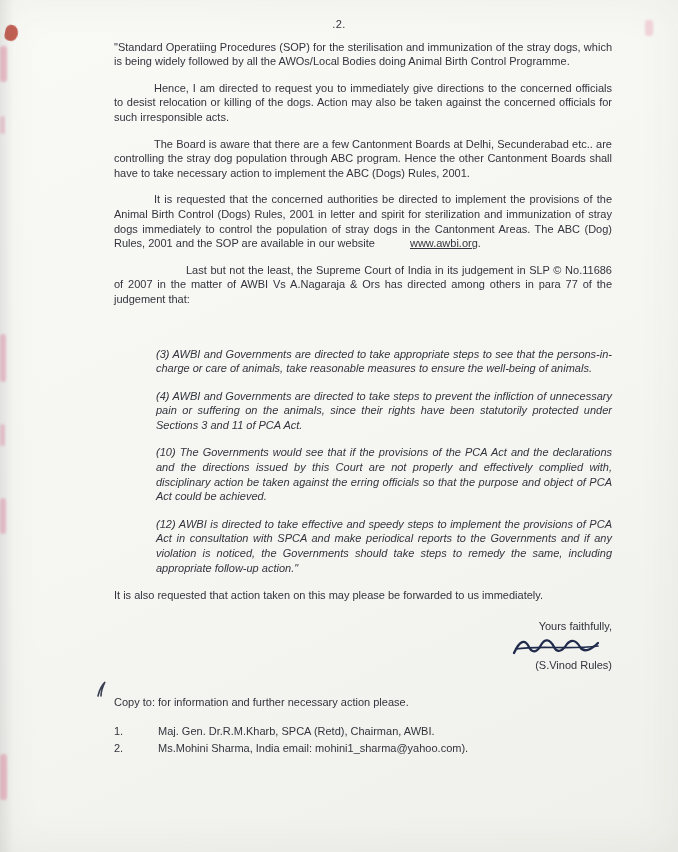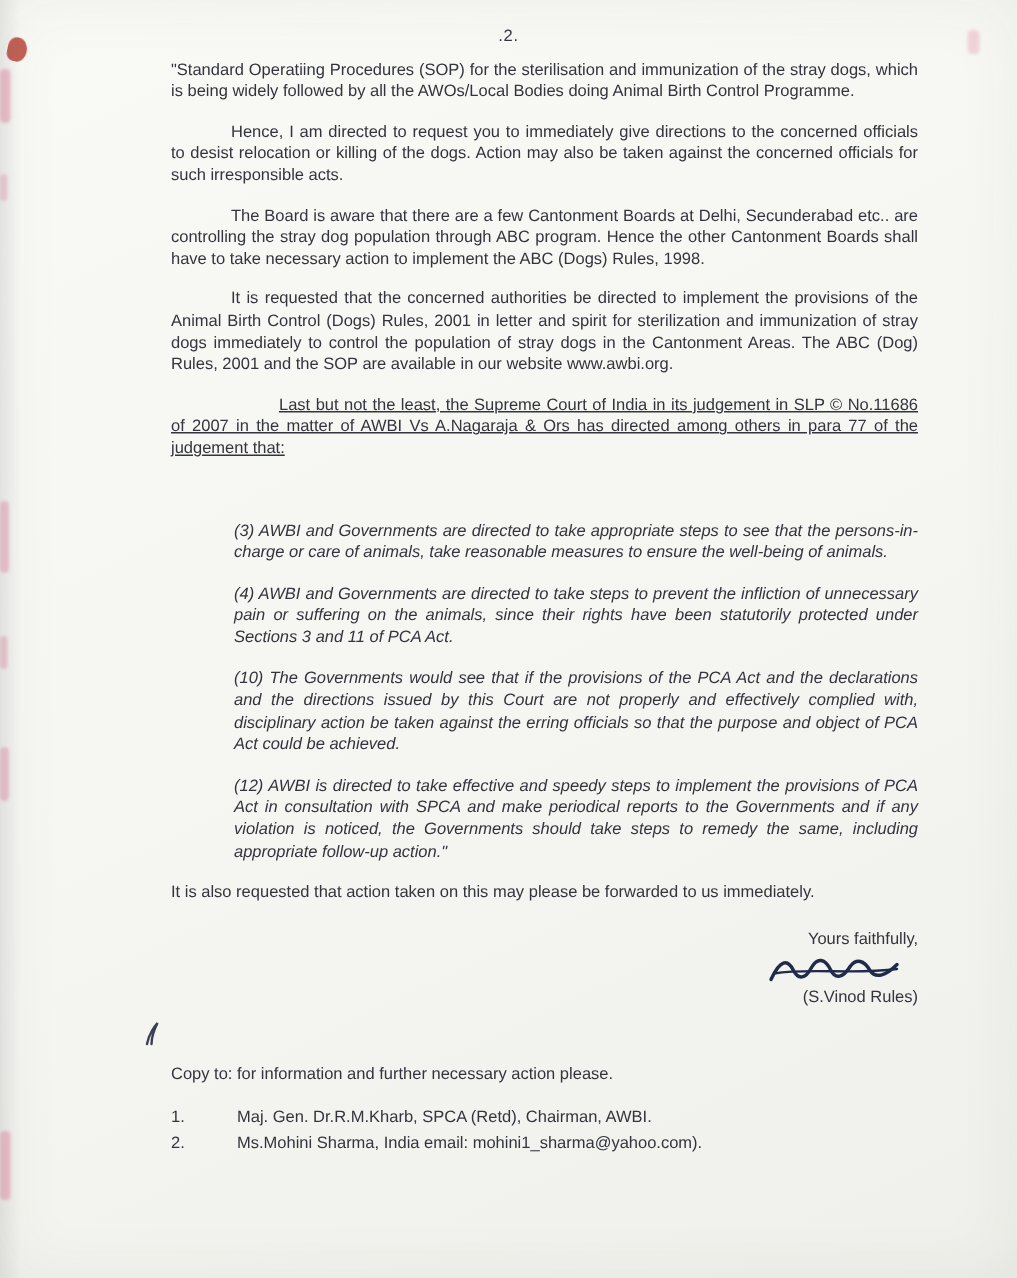--- a/index.html
+++ b/index.html
@@ -12,31 +12,31 @@
     overflow:hidden;
     font-family:"Liberation Sans","DejaVu Sans",sans-serif;
     color:#33343d;
     font-size:11px;
     line-height:14.6px;
   }
   .page-number { text-align:center; padding-top:17px; letter-spacing:.5px; }
   .content { padding:8px 66px 0 114px; }
   p.para { text-align:justify; margin-bottom:12px; }
   p.para.indent { text-indent:40px; }
-  p.para.indent-deep { text-indent:72px;text-decoration:underline; }
+  p.para.indent-deep { text-indent:72px; }
   .quotes { margin-left:42px; font-style:italic;margin-top:40px; }
   .quotes p { text-align:justify; margin-bottom:13px; }
-  .link { color:#33343d; cursor:pointer; }
+  .link { color:#33343d; text-decoration:underline; cursor:pointer;margin-left:32px; }
   .closing-request { margin-top:13px; }
 
   .sig-block { text-align:right; padding-right:66px; margin-top:16px; }
   .sig-block > div { line-height:15px; }
   .signature-svg { display:block; margin:2px 10px -2px auto; }
 
-  .copy-block { margin-top:36px; padding-left:114px; }
+  .copy-block { margin-top:22px; padding-left:114px; }
   .copy-items { margin-top:14px; }
   .copy-item { display:flex; line-height:16.5px; }
   .copy-item .num { width:44px; flex:0 0 44px; }
 
   
   .artifact { position:absolute; pointer-events:none; }
   .red-blob { background:#b43a2c; opacity:.8; border-radius:45% 60% 55% 40%; transform:rotate(12deg); filter:blur(.4px); }
   .pink-streak { background:#e795ac; filter:blur(1.1px); border-radius:3px; }
   .gray-edge { background:linear-gradient(90deg, rgba(90,90,95,.10), rgba(90,90,95,0)); }
 </style>
@@ -57,21 +57,21 @@
 
   <svg class="artifact" style="left:94px; top:680px;" width="14" height="18" viewBox="0 0 14 18">
     <path d="M4,16 C5,10 9,4 11,2 C9,6 7,11 7,16" fill="none" stroke="#3a3f52" stroke-width="1.6" stroke-linecap="round"></path>
   </svg>
 
   <div class="page-number">.2.</div>
 
   <div class="content">
     <p class="para">"Standard Operatiing Procedures (SOP) for the sterilisation and immunization of the stray dogs, which is being widely followed by all the AWOs/Local Bodies doing Animal Birth Control Programme.</p>
     <p class="para indent">Hence, I am directed to request you to immediately give directions to the concerned officials to desist relocation or killing of the dogs. Action may also be taken against the concerned officials for such irresponsible acts.</p>
-    <p class="para indent">The Board is aware that there are a few Cantonment Boards at Delhi, Secunderabad etc.. are controlling the stray dog population through ABC program. Hence the other Cantonment Boards shall have to take necessary action to implement the ABC (Dogs) Rules, 1998.</p>
+    <p class="para indent">The Board is aware that there are a few Cantonment Boards at Delhi, Secunderabad etc.. are controlling the stray dog population through ABC program. Hence the other Cantonment Boards shall have to take necessary action to implement the ABC (Dogs) Rules, 2001.</p>
     <p class="para indent"><span>It is requested that the concerned authorities be directed to implement the provisions of the Animal Birth Control (Dogs) Rules, 2001 in letter and spirit for sterilization and immunization of stray dogs immediately to control the population of stray dogs in the Cantonment Areas. The ABC (Dog) Rules, 2001 and the SOP are available in our website </span><span class="link">www.awbi.org</span><span>.</span></p>
     <p class="para indent-deep">Last but not the least, the Supreme Court of India in its judgement in SLP © No.11686 of 2007 in the matter of AWBI Vs A.Nagaraja &amp; Ors has directed among others in para 77 of the judgement that:</p>
 
     <div class="quotes">
       <p>(3) AWBI and Governments are directed to take appropriate steps to see that the persons-in-charge or care of animals, take reasonable measures to ensure the well-being of animals.</p>
       <p>(4) AWBI and Governments are directed to take steps to prevent the infliction of unnecessary pain or suffering on the animals, since their rights have been statutorily protected under Sections 3 and 11 of PCA Act.</p>
       <p>(10) The Governments would see that if the provisions of the PCA Act and the declarations and the directions issued by this Court are not properly and effectively complied with, disciplinary action be taken against the erring officials so that the purpose and object of PCA Act could be achieved.</p>
       <p>(12) AWBI is directed to take effective and speedy steps to implement the provisions of PCA Act in consultation with SPCA and make periodical reports to the Governments and if any violation is noticed, the Governments should take steps to remedy the same, including appropriate follow-up action."</p>
     </div>
 

